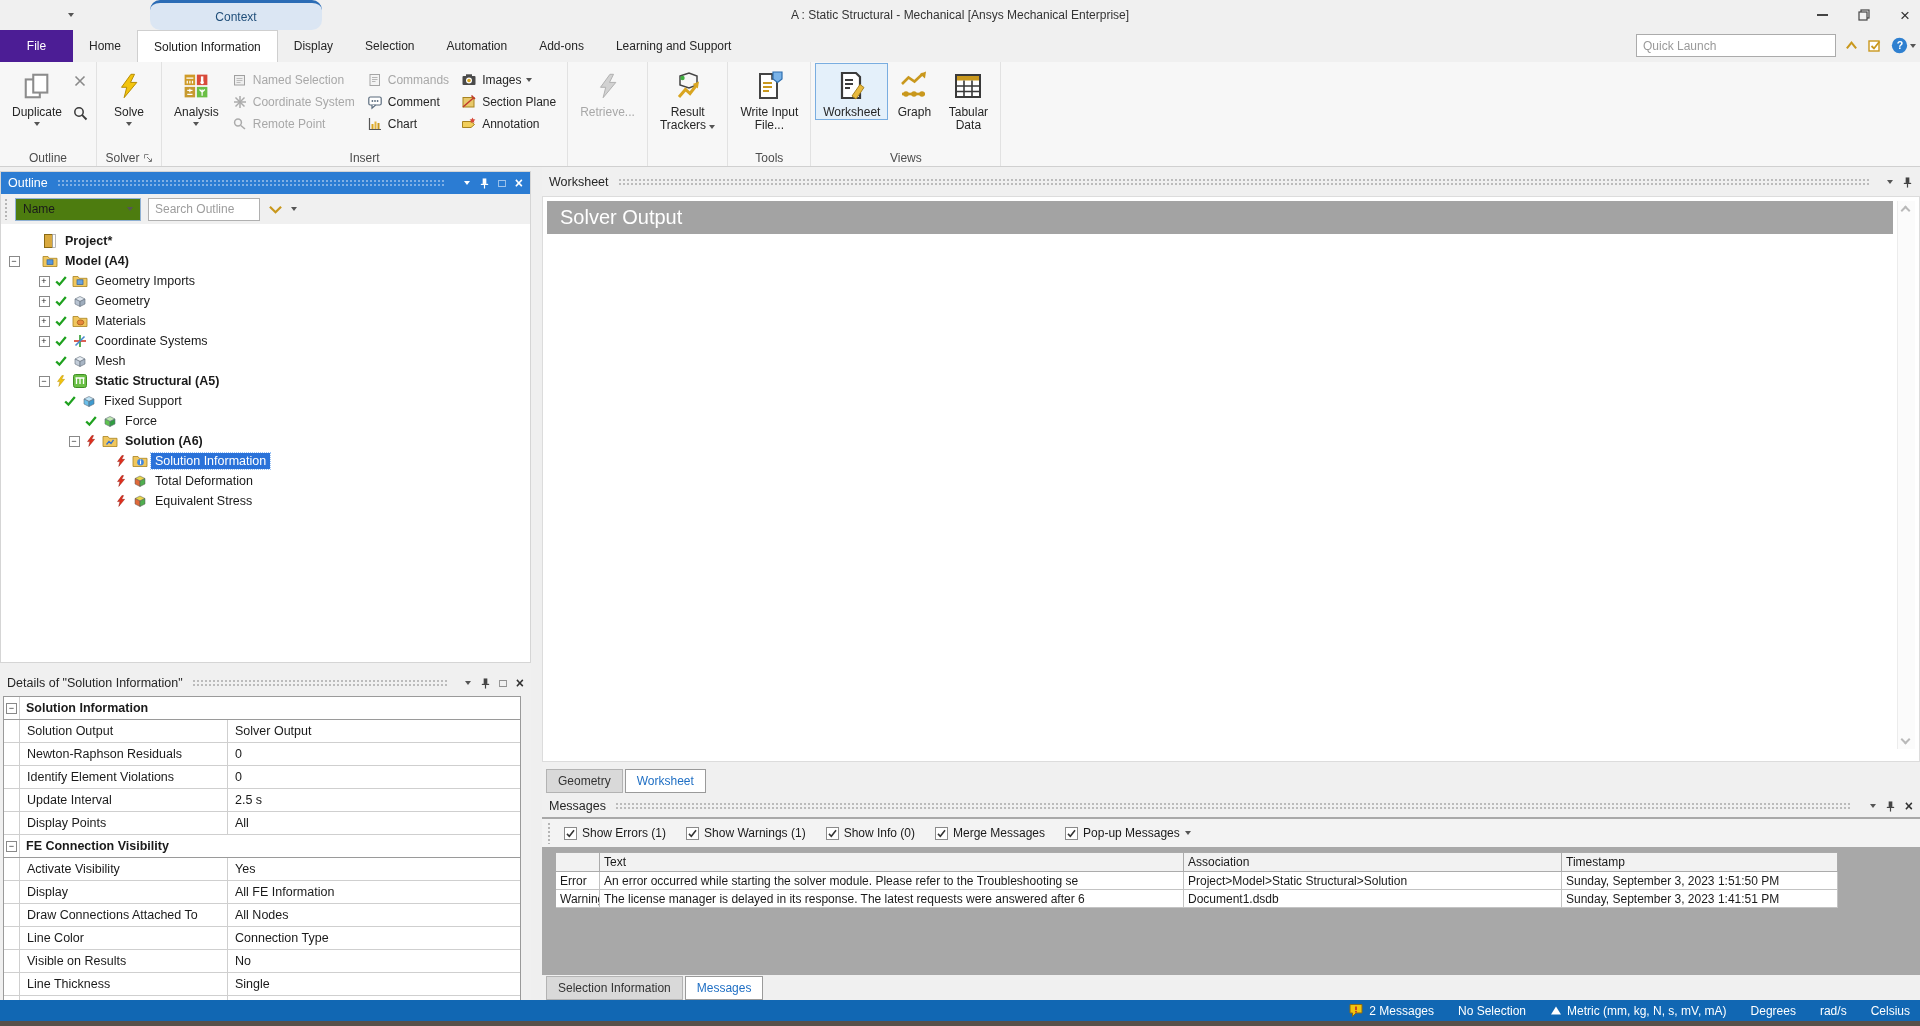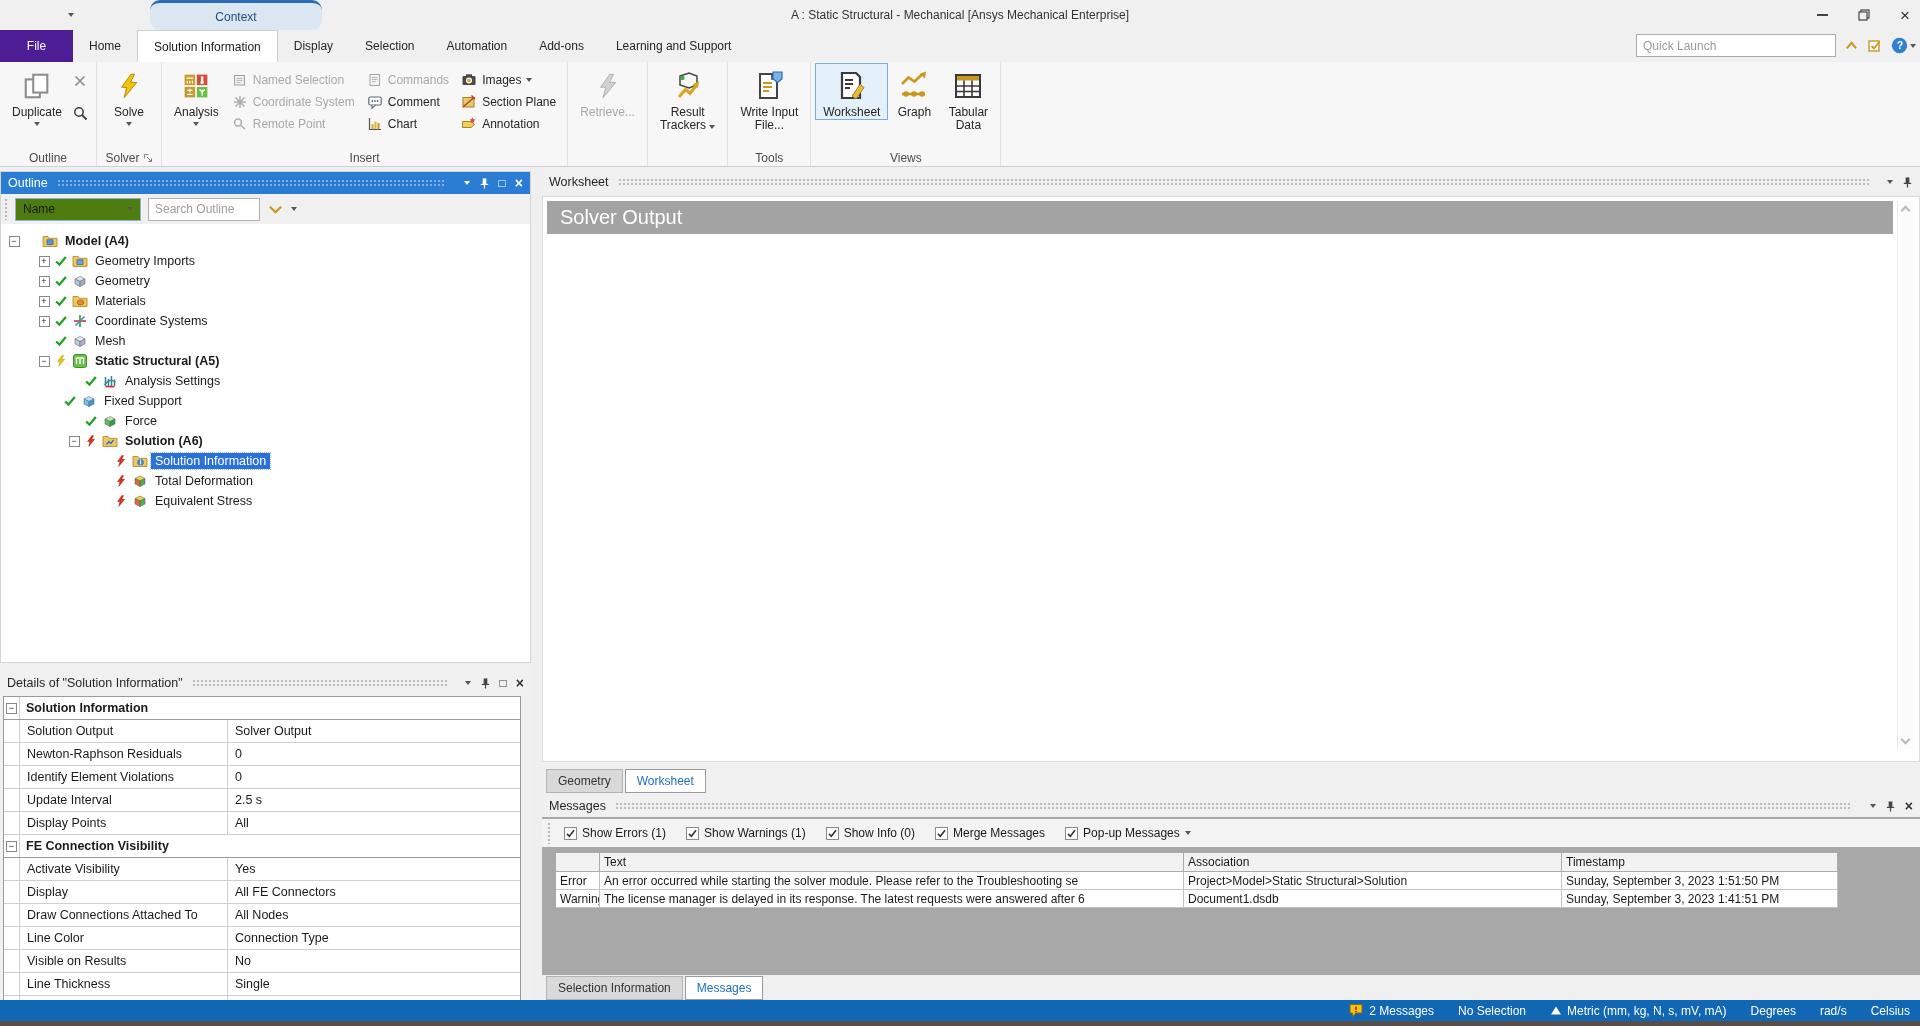--- a/index.html
+++ b/index.html
@@ -499,20 +499,33 @@
         <input class="search-input" placeholder="Search Outline" style="">
         <span class="icon">
             <svg width="17" height="13" viewBox="0 0 18 14">
               <path d="M3 4 L9 10 L15 4" stroke="#c9981d" stroke-width="2.4" fill="none"></path>
             </svg>
           </span>
         <span class="caret-down"></span>
       </div>
       <div class="tree" id="tree">
           <div class="trow bold" style="padding-left: 6px;">
+            <span class="slot" style="width: 14px;"></span>
+            <span class="slot" style="width: 20px;"></span>
+            <span class="slot" style="width: 18px;">
+              <span class="icon">
+                <svg width="16" height="16" viewBox="0 0 16 16">
+                  <rect x="2.5" y="1.5" width="8" height="13" fill="#d9a93f" stroke="#8a6a14"></rect>
+                  <rect x="10.5" y="1.5" width="3" height="13" fill="#fdfdfd" stroke="#9a9a9a" stroke-width="0.7"></rect>
+                </svg>
+              </span>
+            </span>
+            <span class="tlabel">Project*</span>
+          </div>
+          <div class="trow bold" style="padding-left: 6px;">
             <span class="slot" style="width: 14px;">
               <span class="exp">−</span>
             </span>
             <span class="slot" style="width: 20px;"></span>
             <span class="slot" style="width: 18px;">
               <span class="icon">
                 <svg width="16" height="16" viewBox="0 0 16 16">
                   <path d="M1 3.5 h5 l1.3 1.8 H15 V13.5 H1 Z" fill="#f0c75e" stroke="#a8831f" stroke-width="0.8"></path>
                   <rect x="5" y="6.8" width="6" height="4.6" fill="#5596dd" stroke="#2c5f9e" stroke-width="0.7"></rect>
                 </svg>
@@ -645,40 +658,20 @@
             </span>
             <span class="slot" style="width: 18px;">
               <span class="icon">
                 <svg width="16" height="16" viewBox="0 0 16 16">
                   <rect x="1.5" y="1.5" width="13" height="13" rx="2" fill="#6abf45" stroke="#3f8f23"></rect>
                   <path d="M4.5 5.5 V11 M8 5.5 V11 M11.5 5.5 V11 M3.5 5 H12.5" stroke="#fff" stroke-width="1.3" fill="none"></path>
                 </svg>
               </span>
             </span>
             <span class="tlabel">Static Structural (A5)</span>
-          </div>
-          <div class="trow" style="padding-left: 66px;">
-            <span class="slot" style="width: 14px;"></span>
-            <span class="slot" style="width: 20px;">
-              <span class="icon">
-                <svg width="14" height="14" viewBox="0 0 16 16">
-                  <path d="M2.5 8.5 L6.2 12.2 L13.5 3.5" stroke="#1fa11f" stroke-width="2.6" fill="none"></path>
-                </svg>
-              </span>
-            </span>
-            <span class="slot" style="width: 18px;">
-              <span class="icon">
-                <svg width="16" height="16" viewBox="0 0 16 16">
-                  <path d="M3.5 13 V4 M6.5 13 V6 M9.5 13 V3 M12.5 13 V6.5" stroke="#3a6fd8" stroke-width="1.5"></path>
-                  <path d="M2.5 12 Q8 4.5 13.5 9" stroke="#2fa52f" stroke-width="1.3" fill="none"></path>
-                  <path d="M3.5 13.6 h9" stroke="#c23a2a" stroke-width="1.6"></path>
-                </svg>
-              </span>
-            </span>
-            <span class="tlabel">Analysis Settings</span>
           </div>
           <div class="trow" style="padding-left: 45px;">
             <span class="slot" style="width: 14px;"></span>
             <span class="slot" style="width: 20px;">
               <span class="icon">
                 <svg width="14" height="14" viewBox="0 0 16 16">
                   <path d="M2.5 8.5 L6.2 12.2 L13.5 3.5" stroke="#1fa11f" stroke-width="2.6" fill="none"></path>
                 </svg>
               </span>
             </span>
@@ -859,21 +852,21 @@
             <div class="dhead-label">FE Connection Visibility</div>
           </div>
           <div class="drow">
             <div class="dgut"></div>
             <div class="dlabel">Activate Visibility</div>
             <div class="dvalue">Yes</div>
           </div>
           <div class="drow">
             <div class="dgut"></div>
             <div class="dlabel">Display</div>
-            <div class="dvalue">All FE Connectors</div>
+            <div class="dvalue">All FE Information</div>
           </div>
           <div class="drow">
             <div class="dgut"></div>
             <div class="dlabel">Draw Connections Attached To</div>
             <div class="dvalue">All Nodes</div>
           </div>
           <div class="drow">
             <div class="dgut"></div>
             <div class="dlabel">Line Color</div>
             <div class="dvalue">Connection Type</div>

